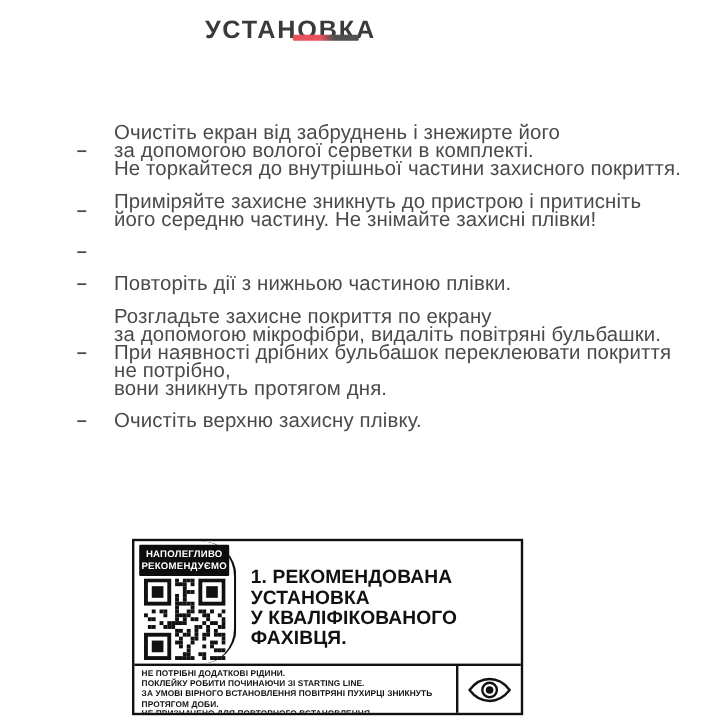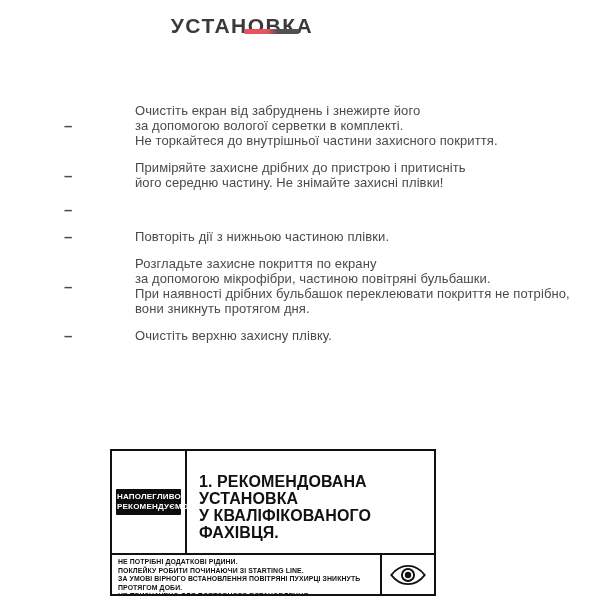--- a/index.html
+++ b/index.html
@@ -33,41 +33,40 @@
     display: flex; align-items: center;
     margin-bottom: 12px;
     color: #4a4a4a;
   }
   .instr-marker {
     flex: none; width: 31px;
     font-size: 15px; font-weight: 700; color: #4a4a4a;
     line-height: 15px;
   }
   .instr-text {
-    font-size: 13px; line-height: 15px;
+    font-size: 17px; line-height: 15px;
     letter-spacing: 0.1px;
     white-space: pre-line;
-    margin-left: 40px;
   }
 
   
   .rec-box {
     position: absolute; left: 110px; top: 449px;
     width: 326px; height: 147px;
     border: 2px solid #111111;
     box-sizing: border-box;
     display: flex; flex-direction: column;
     color: #111111;
   }
   .box-top { flex: 1; min-height: 0; display: flex; border-bottom: 2px solid #111111; }
   .box-left {
-    flex: none; width: 75px; box-sizing: border-box;
+    flex: none; width: 85px; box-sizing: border-box;
     border-right: 2px solid #111111;
     padding: 3px 4px;
-    display: flex; flex-direction: row; align-items: center;
+    display: flex; flex-direction: column; align-items: center; border-radius: 29px;
   }
   .badge {
     width: 100%; box-sizing: border-box;
     background: #0d0d0d; color: #ffffff;
     font-size: 8px; font-weight: 700; line-height: 10px;
     letter-spacing: 0.2px; text-align: center;
     padding: 3px 1px; border-radius: 1px;
     white-space: pre-line;
   }
   .qr { width: 68px; height: 68px; margin-top: 2px; }
@@ -104,34 +103,34 @@
 
 <div class="instructions">
   <div class="instr-item">
     <span class="instr-marker">–</span>
     <span class="instr-text">Очистіть екран від забруднень і знежирте його
 за допомогою вологої серветки в комплекті.
 Не торкайтеся до внутрішньої частини захисного покриття.</span>
   </div>
   <div class="instr-item">
     <span class="instr-marker">–</span>
-    <span class="instr-text">Приміряйте захисне дрібних до пристрою і притисніть
+    <span class="instr-text">Приміряйте захисне зникнуть до пристрою і притисніть
 його середню частину. Не знімайте захисні плівки!</span>
   </div>
   <div class="instr-item">
     <span class="instr-marker">–</span>
   </div>
   <div class="instr-item">
     <span class="instr-marker">–</span>
     <span class="instr-text">Повторіть дії з нижньою частиною плівки.</span>
   </div>
   <div class="instr-item">
     <span class="instr-marker">–</span>
     <span class="instr-text">Розгладьте захисне покриття по екрану
-за допомогою мікрофібри, частиною повітряні бульбашки.
+за допомогою мікрофібри, видаліть повітряні бульбашки.
 При наявності дрібних бульбашок переклеювати покриття не потрібно,
 вони зникнуть протягом дня.</span>
   </div>
   <div class="instr-item">
     <span class="instr-marker">–</span>
     <span class="instr-text">Очистіть верхню захисну плівку.</span>
   </div>
 </div>
 
 <div class="rec-box">

